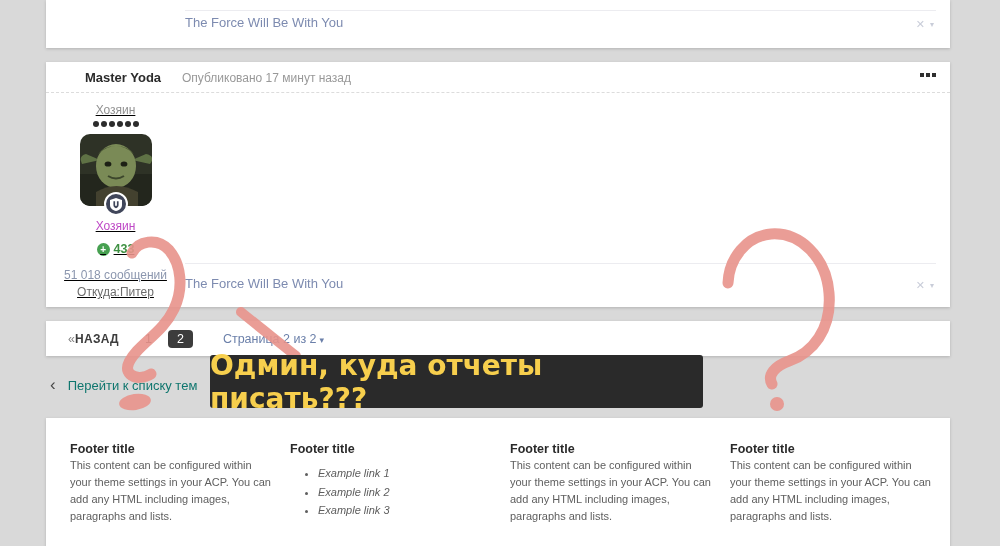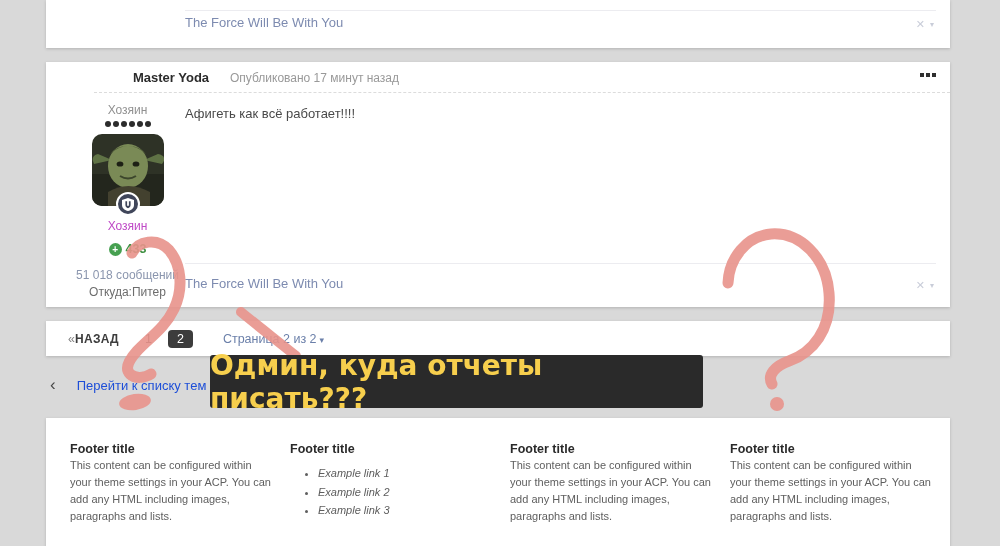--- a/index.html
+++ b/index.html
@@ -19,27 +19,27 @@
   .card{position:absolute;left:46px;width:904px;background:var(--card-bg);
         box-shadow:0 1px 3px rgba(0,0,0,.18);}
   
   .card-top{top:0;height:48px;}
   .sig-sep{position:absolute;left:139px;right:14px;height:0;border-top:1px solid #ececf0;}
   .sig-link{position:absolute;left:139px;font-size:13px;color:var(--sig-blue);text-decoration:none;cursor:pointer;}
   .tools{position:absolute;right:16px;display:flex;align-items:center;gap:5px;color:#c9cdd9;cursor:pointer;}
   .tools .x{font-size:11px;} .tools .c{font-size:8px;}
   .card-top .sig-sep{top:10px;} .card-top .sig-link{top:15px;} .card-top .tools{top:18px;}
   
-  .card-post{top:62px;height:245px;padding-left:48px;}
+  .card-post{top:62px;height:245px;}
   .post-header{position:relative;height:31px;border-bottom:1px dashed #dcdcdc;}
   .author-name{position:absolute;left:39px;top:8px;font-size:13px;font-weight:bold;color:#2b2b2b;}
   .posted{position:absolute;left:136px;top:9px;font-size:12px;color:#999999;}
   .opt-icon{position:absolute;right:14px;top:11px;display:flex;gap:2px;cursor:pointer;}
   .opt-icon i{width:4px;height:4px;background:#2f2f2f;display:block;}
-  .author-pane{position:absolute;left:12px;top:31px;width:139px;text-align:center;}
+  .author-pane{position:absolute;left:0;top:31px;width:139px;text-align:center;text-decoration:underline;}
   .group-name{margin-top:10px;font-size:12px;color:#919191;}
   .pips{margin-top:4px;display:flex;justify-content:center;gap:2px;}
   .pips i{width:6px;height:6px;border-radius:50%;background:#2c2c2c;display:block;}
   .avatar{width:72px;height:72px;margin:7px auto 0;border-radius:10px;overflow:hidden;display:block;cursor:pointer;position:relative;z-index:1;}
   .badge{position:relative;z-index:2;width:24px;height:24px;margin:-14px auto 0;border-radius:50%;
          background:#40465a;border:2px solid #fff;display:flex;align-items:center;justify-content:center;}
   .group-link{display:block;margin-top:3px;font-size:12px;color:var(--group-magenta);text-decoration:none;cursor:pointer;}
   .rep{margin-top:9px;display:flex;align-items:center;justify-content:center;gap:4px;
        font-size:12.5px;font-weight:bold;color:var(--rep-green);}
   .rep-ico{width:13px;height:13px;border-radius:50%;background:#46a050;color:#fff;font-size:10px;
@@ -52,21 +52,21 @@
   .pagination{top:321px;height:35px;display:flex;align-items:center;padding-left:22px;font-size:12.5px;}
   .pg-first{color:#808080;cursor:pointer;}
   .pg-back{font-size:12px;font-weight:bold;letter-spacing:.3px;color:#3d3d3d;cursor:pointer;}
   .pg-1{margin-left:26px;color:#3d3d3d;cursor:pointer;}
   .pg-2{margin-left:16px;background:var(--active-page-bg);color:#fff;border-radius:4px;padding:2px 9px;cursor:pointer;}
   .pg-sel{margin-left:30px;color:var(--link-blue);cursor:pointer;}
   .pg-sel .c{font-size:9px;margin-left:3px;}
   
   .back-row{position:absolute;left:50px;top:377px;display:flex;align-items:center;cursor:pointer;}
   .back-chevron{font-size:17px;color:#474747;line-height:16px;}
-  .back-label{margin-left:21px;font-size:13px;color:#1d4ed8;}
+  .back-label{margin-left:12px;font-size:13px;color:#0f766e;}
   
   .annotation-box{position:absolute;left:210px;top:355px;width:493px;height:53px;z-index:6;
     background:var(--annotation-bg);border-radius:3px;display:flex;align-items:center;justify-content:center;
     color:var(--annotation-text);font-size:28px;font-weight:600;font-family:"DejaVu Sans",sans-serif;}
   
   .footer-card{top:418px;height:140px;}
   .fcol{position:absolute;top:24px;width:205px;}
   .fcol h4{font-size:12.5px;font-weight:bold;color:#2a2a2a;}
   .fcol p{margin-top:1px;font-size:11px;color:#5e5e5e;line-height:1.55;}
   .fcol ul{margin-top:8px;padding-left:28px;}
@@ -132,21 +132,20 @@
     </div>
     <a class="group-link">Хозяин</a>
     <div class="rep">
       <span class="rep-ico">+</span>
       <span>433</span>
     </div>
     <div class="posts-count">51 018 сообщений</div>
     <div class="location">Откуда:Питер</div>
   </aside>
 
-  <p class="post-text">Афигеть как всё работает!!!!</p>
 
   <div class="sig-sep"></div>
   <a class="sig-link">The Force Will Be With You</a>
   <div class="tools">
     <span class="x">✕</span>
     <span class="c">▾</span>
   </div>
 </div>
 
 <div class="card pagination">

